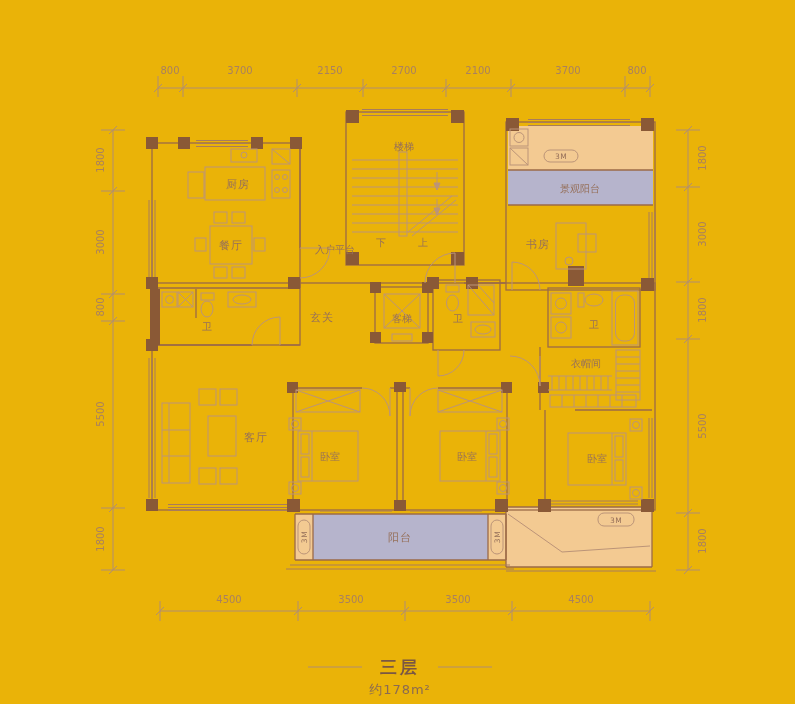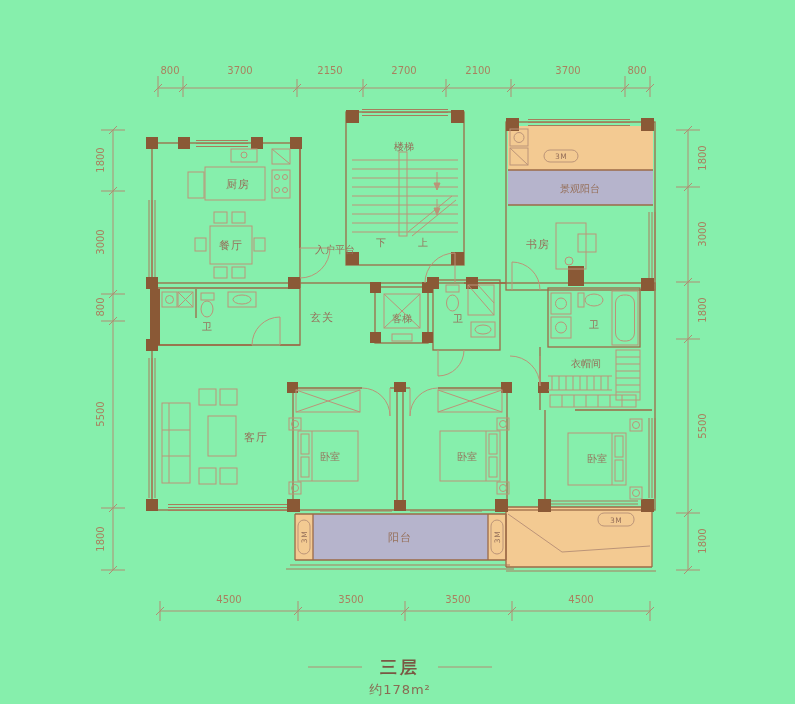--- a/index.html
+++ b/index.html
@@ -1,16 +1,16 @@
 <!DOCTYPE html>
 <html><head>
 <meta charset="utf-8">
 <style>
   html,body{margin:0;padding:0;background:#ffffff;}
-  .stage{position:relative;width:795px;height:704px;background:#86efac;overflow:hidden;
+  .stage{position:relative;width:795px;height:704px;background:#eab308;overflow:hidden;
          font-family:"DejaVu Sans","Liberation Sans",sans-serif;}
   svg{display:block}
   svg text{font-family:"DejaVu Sans","Liberation Sans",sans-serif;}
   .dim-text{font-size:10px;fill:#a9815f;}
   .room-text{font-size:11px;fill:#96705a;letter-spacing:1px;}
   .room-text-sm{font-size:10px;fill:#96705a;}
   .pill-text{font-size:7.5px;fill:#96705a;letter-spacing:.5px;}
   .title-floor{font-size:17px;font-weight:bold;fill:#7a5743;letter-spacing:3px;}
   .title-area{font-size:13px;fill:#8a6a52;letter-spacing:1px;}
   .wall{stroke:#9b6a47;stroke-width:1.3;fill:none;}

